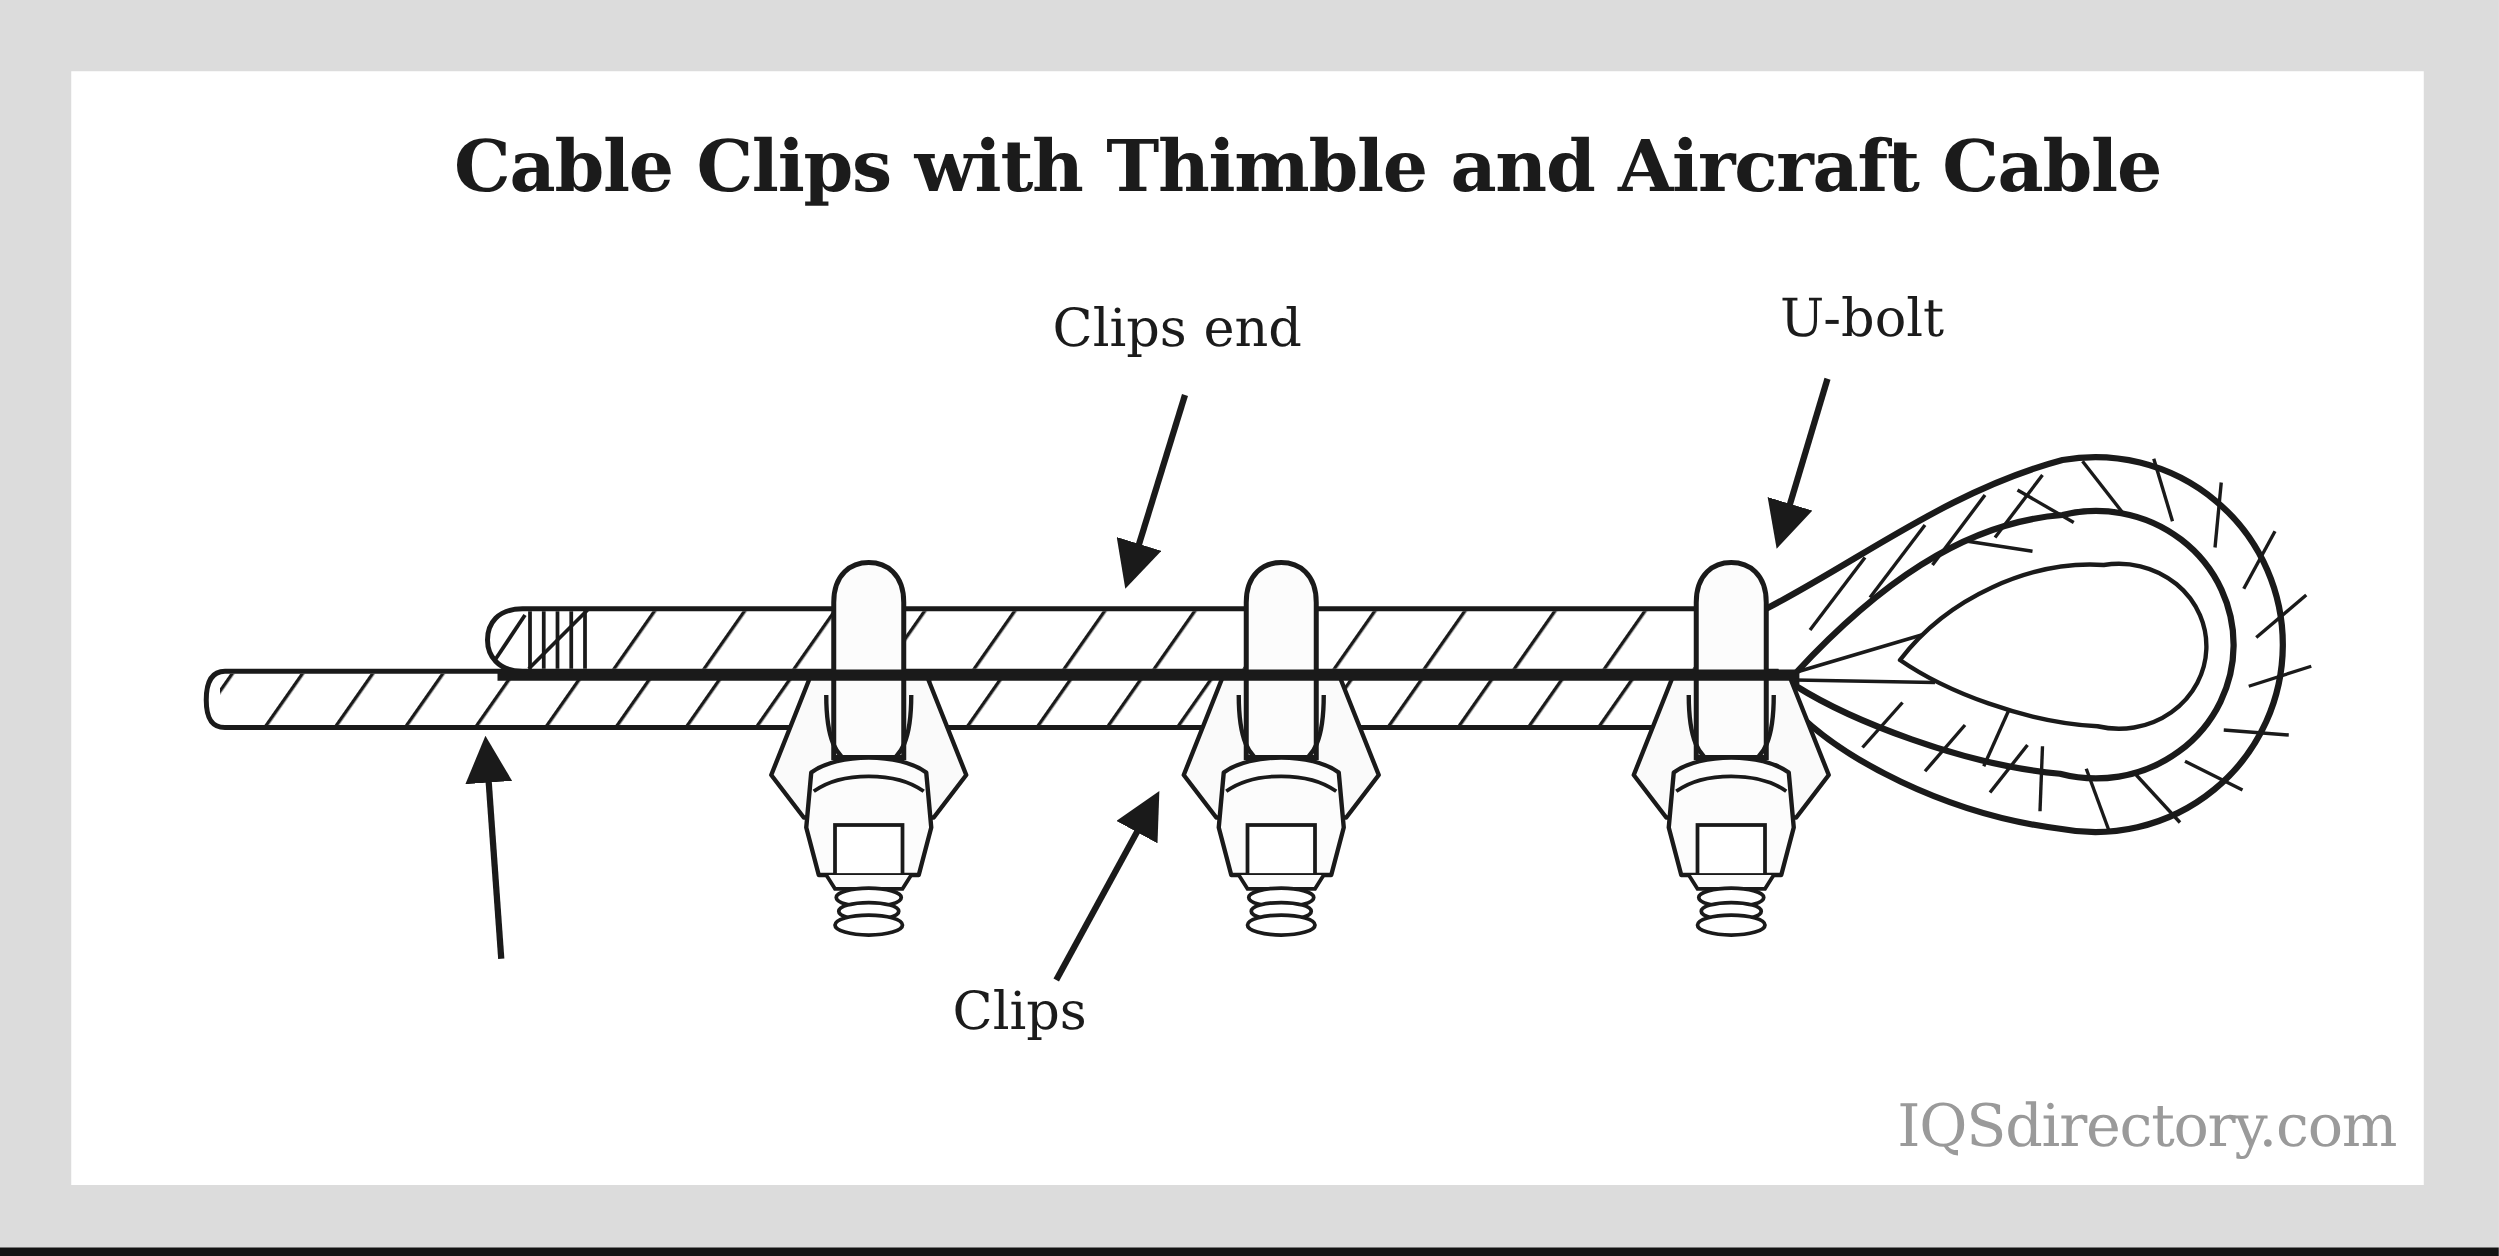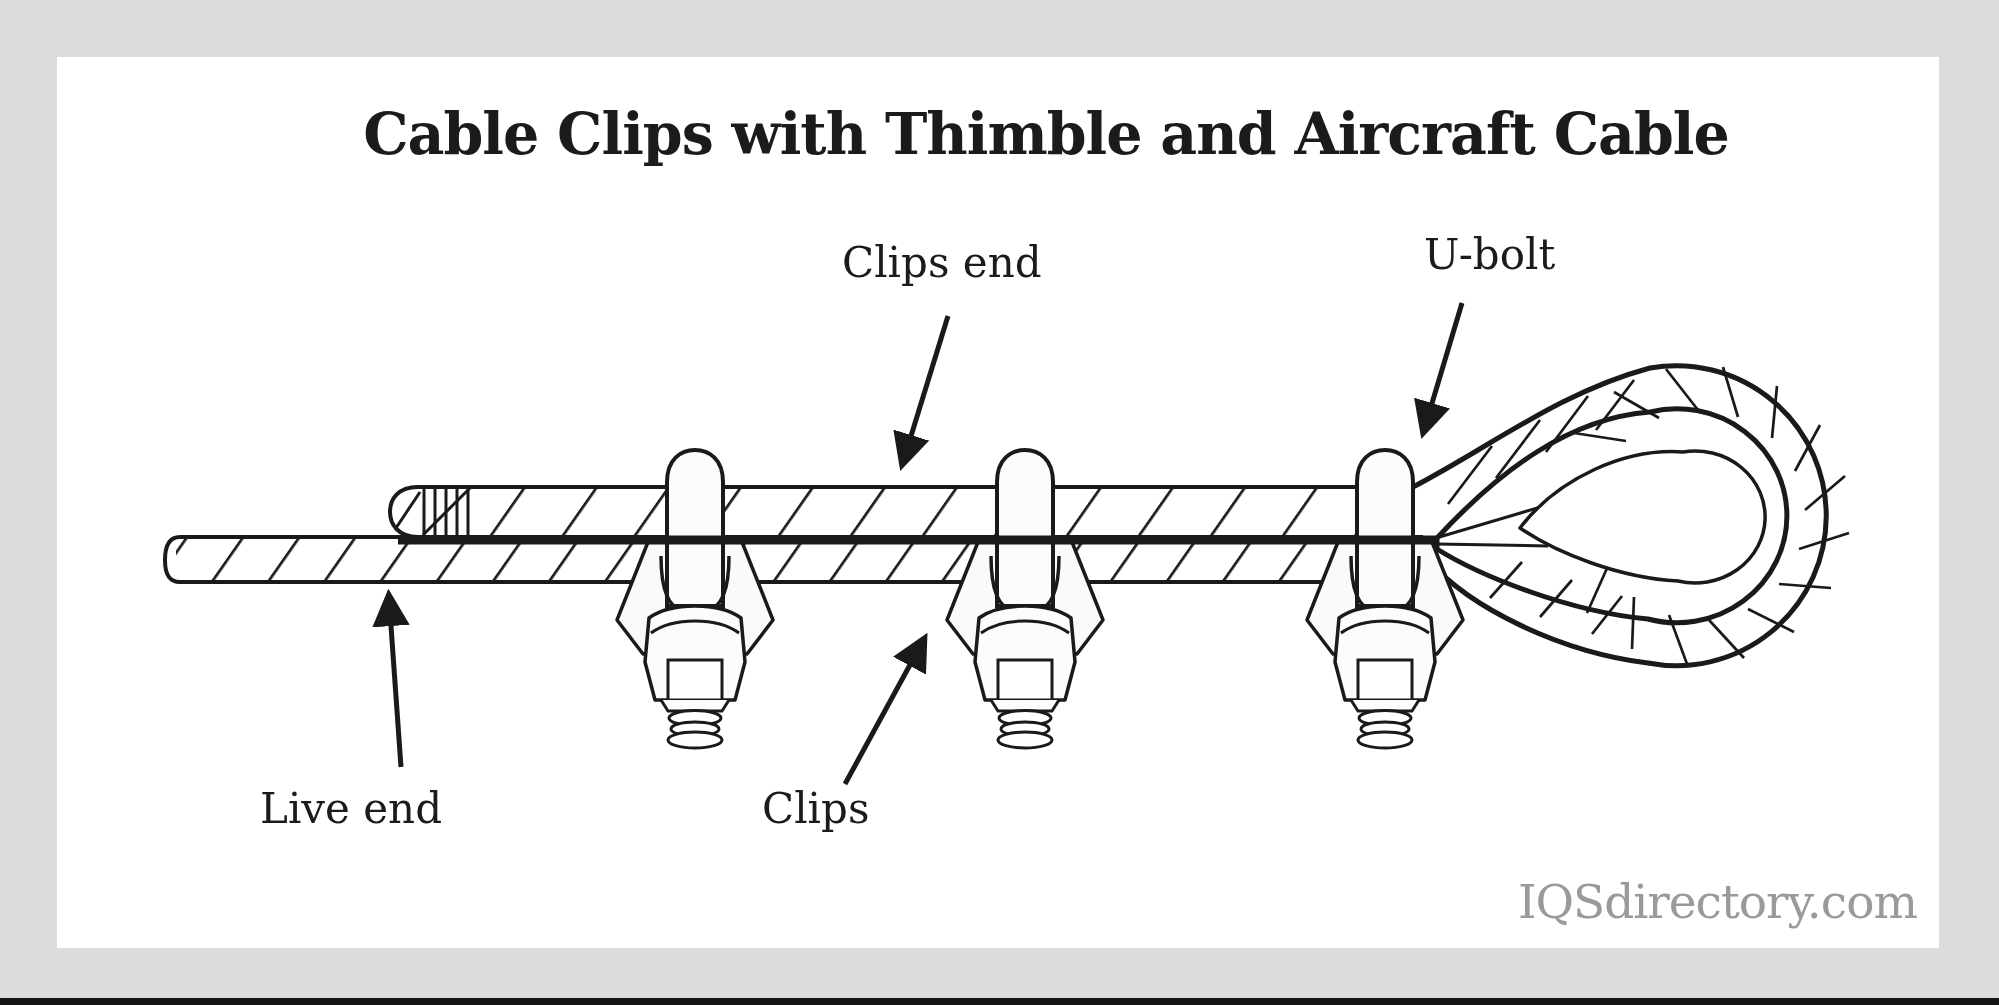--- a/index.html
+++ b/index.html
@@ -148,19 +148,18 @@
       <line x1="1462" y1="303" x2="1424" y2="430" marker-end="url(#ah)"></line>
       <line x1="401" y1="767" x2="389" y2="598" marker-end="url(#ah)"></line>
       <line x1="845" y1="784" x2="923" y2="641" marker-end="url(#ah)"></line>
     </g>
   </svg>
 
   <div class="title">Cable Clips with Thimble and Aircraft Cable</div>
 
   <div class="part-label lbl-dead-end">Clips end</div>
   <div class="part-label lbl-u-bolt">U-bolt</div>
-  <div class="part-label lbl-live-end">Live end</div>
   <div class="part-label lbl-saddle">Clips</div>
 
   <div class="watermark">IQSdirectory.com</div>
 
   <div class="bottom-bar"></div>
 </div>
 
 </body></html>

